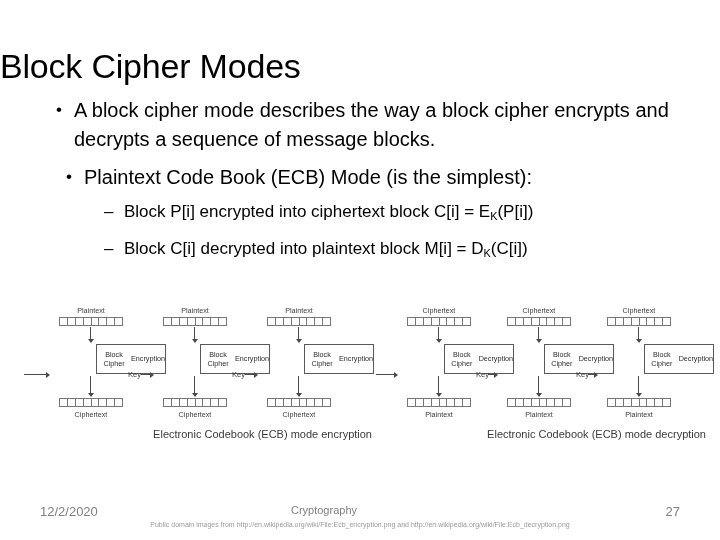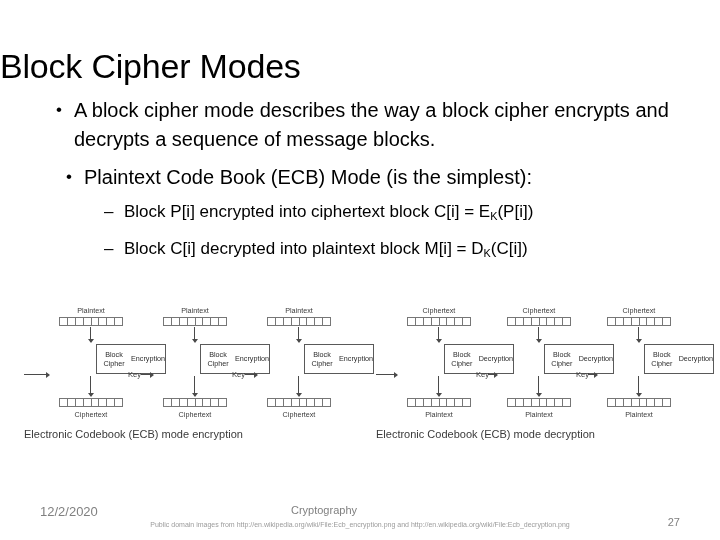--- a/index.html
+++ b/index.html
@@ -81,29 +81,29 @@
     position:absolute;left:0;top:0;font-size:7.6px;line-height:14px;color:#3a3a3a;
   }
   .harr{position:absolute;top:6px;height:1px;background:#4a4a4a;}
   .harr::after{
     content:"";position:absolute;right:-1px;top:-2.5px;
     border-top:3px solid transparent;border-bottom:3px solid transparent;
     border-left:4px solid #4a4a4a;
   }
 
   .caption{
-    position:absolute;left:0;top:122px;width:100%;text-align:left;
+    position:absolute;left:0;top:122px;width:100%;text-align:right;
     font-size:11px;color:#3a3a3a;white-space:nowrap;
   }
 
   
   .ftr{position:absolute;left:0;top:504px;width:720px;height:16px;}
   .ftr .date{position:absolute;left:40px;top:0;font-size:13px;color:#808080;}
   .ftr .ctr{position:absolute;left:0;top:0;width:648px;text-align:center;font-size:11px;color:#808080;}
-  .ftr .num{position:absolute;right:40px;top:0;font-size:11px;color:#808080;margin-top:12px;}
+  .ftr .num{position:absolute;right:40px;top:0;font-size:13px;color:#808080;}
   .credit{
     position:absolute;left:0;top:521px;width:720px;text-align:center;
     font-size:7px;color:#9b9b9b;white-space:nowrap;
   }
 </style>
 </head>
 <body>
 
 <div class="slide">
 

